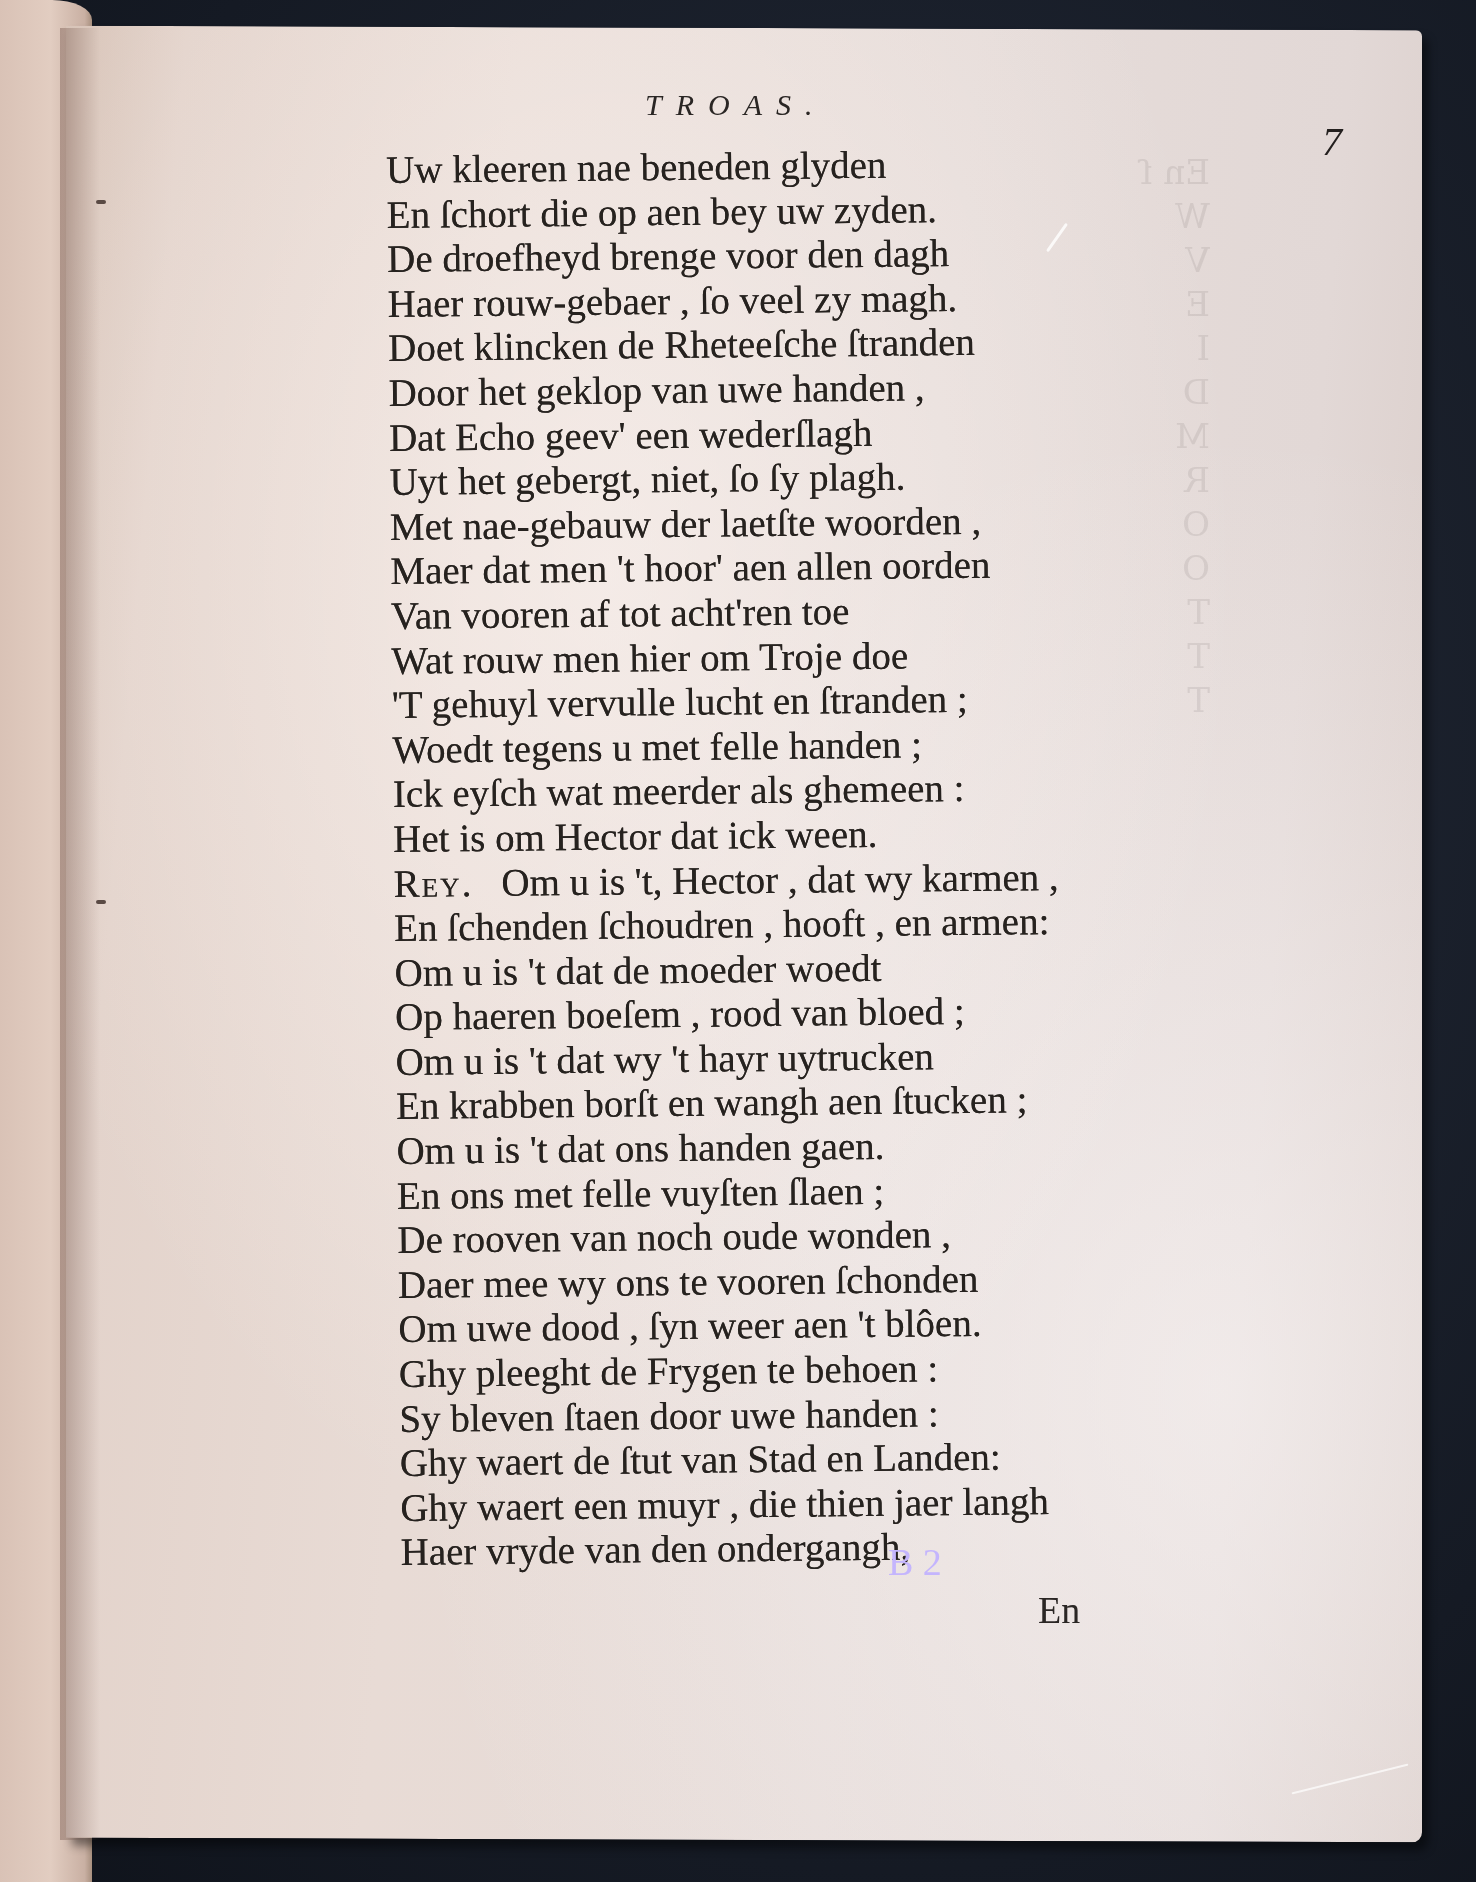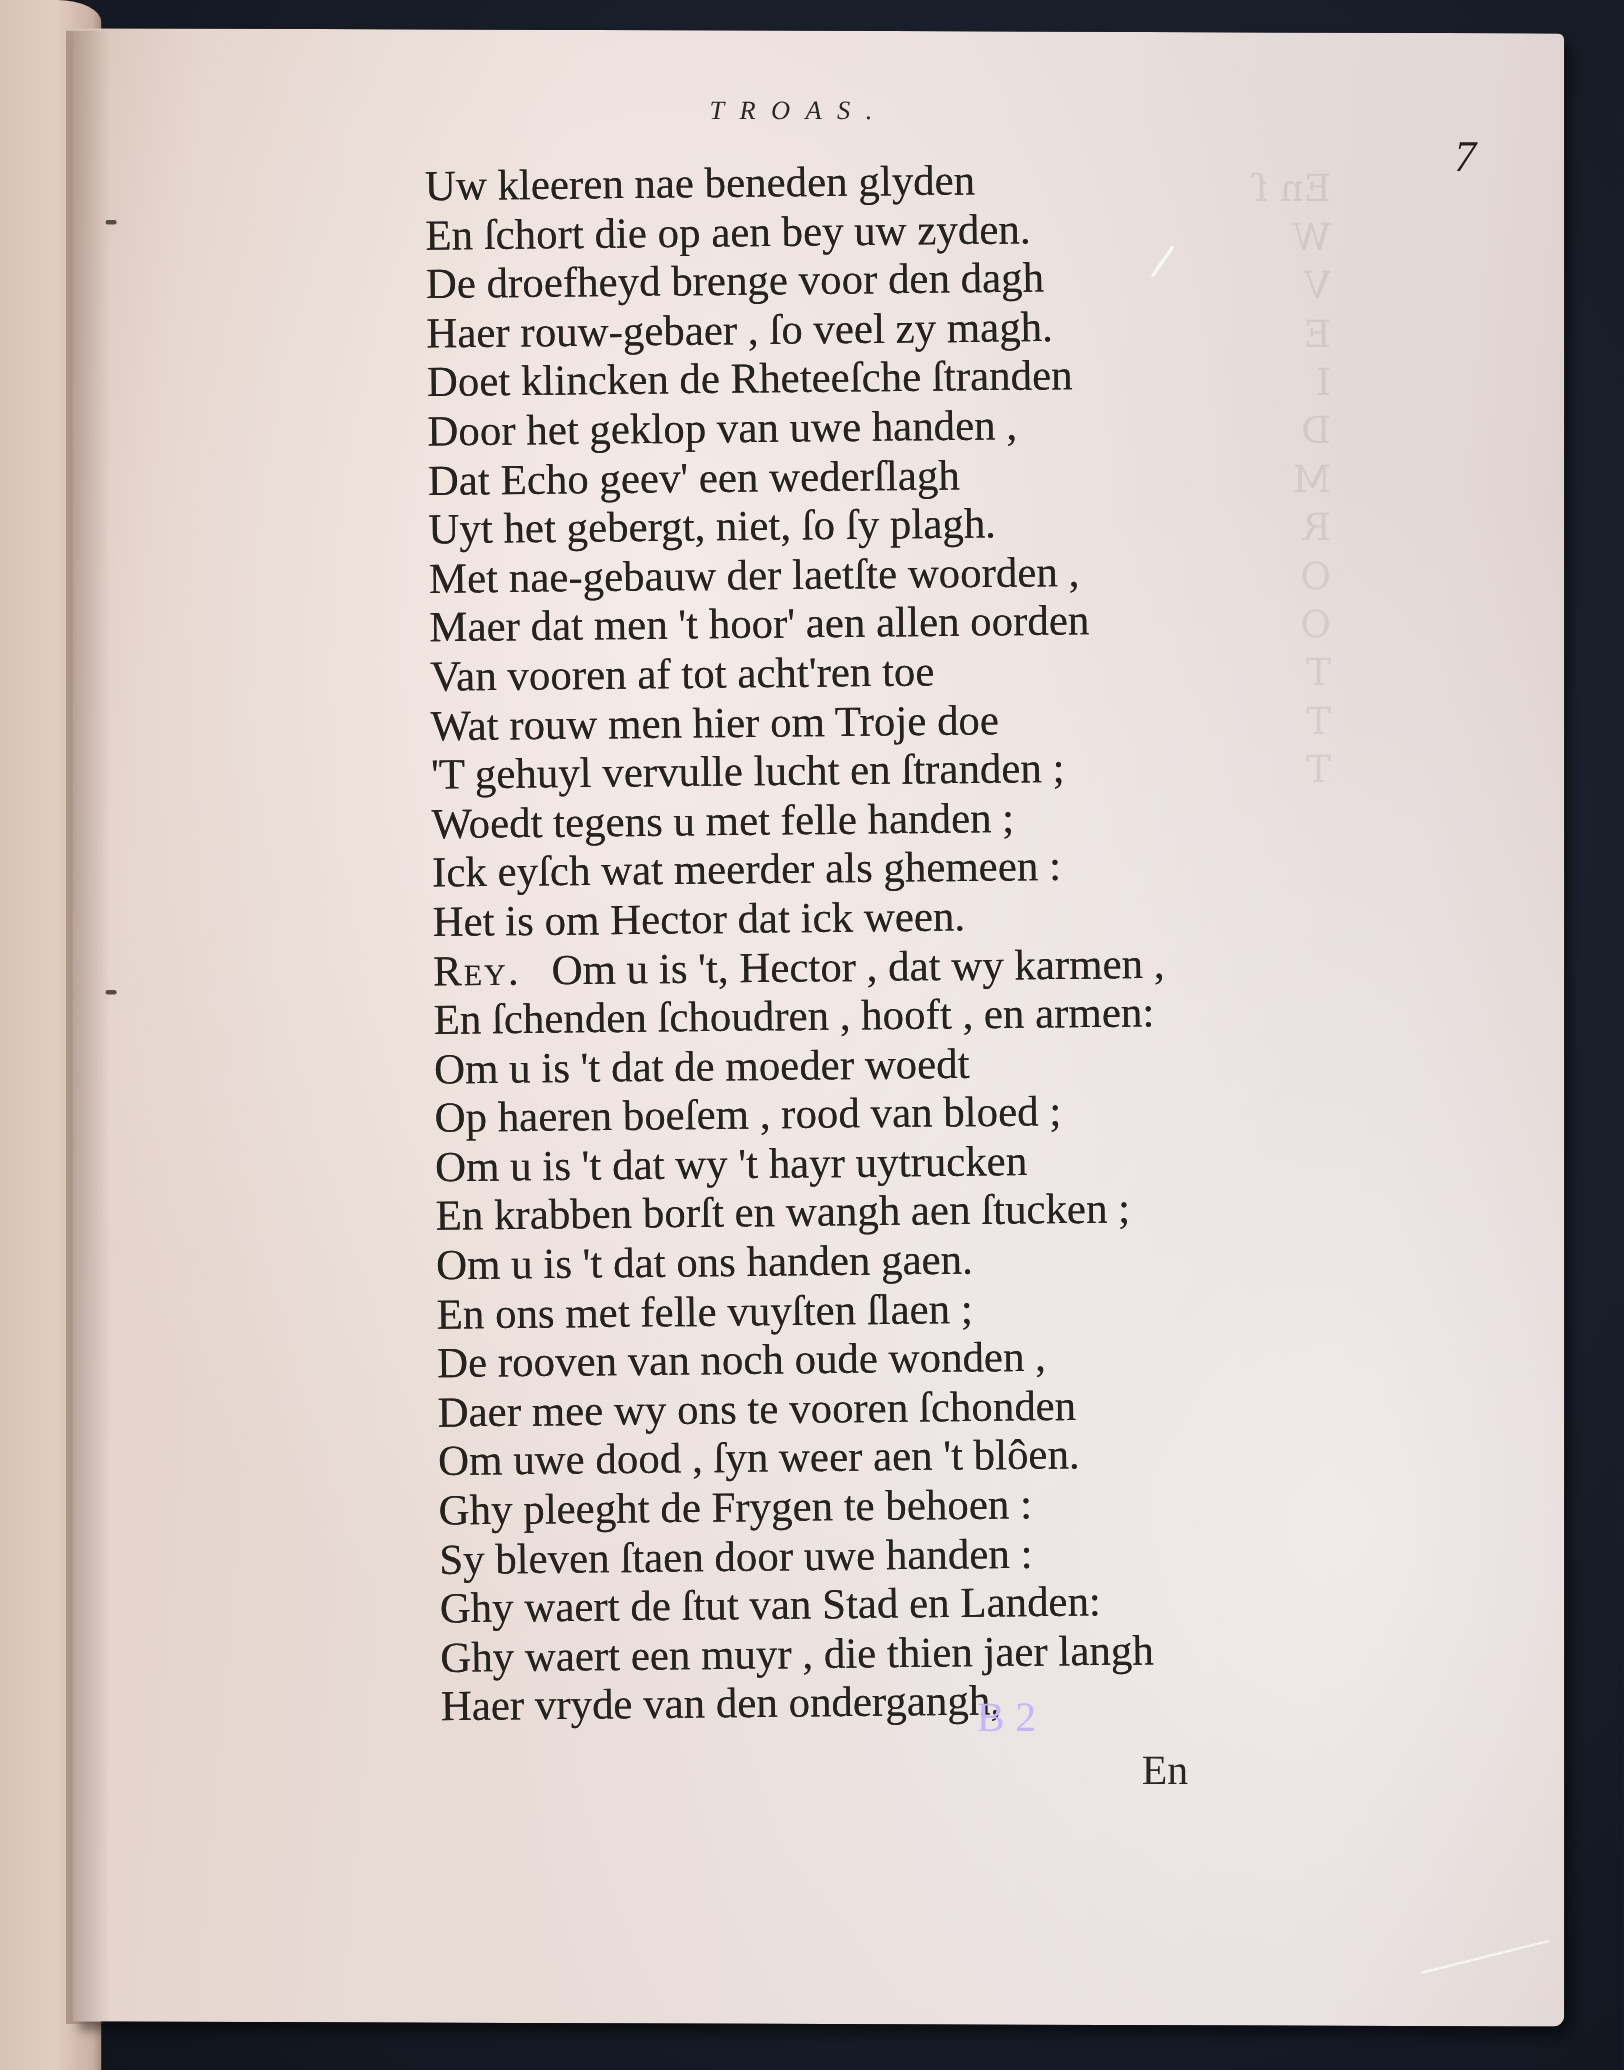--- a/index.html
+++ b/index.html
@@ -34,21 +34,21 @@
       background: linear-gradient(90deg, rgba(120,90,80,0.45), rgba(120,90,80,0));
     }
     .bleed {
       position: absolute; left: 1090px; top: 150px; width: 120px; height: 1500px;
       color: rgba(90,80,80,0.12); font-size: 34px; line-height: 44px;
       font-family: "DejaVu Serif", serif; overflow: hidden; transform: scaleX(-1);
       pointer-events: none;
     }
     .header {
       position: absolute; left: 645px; top: 88px;
-      font-style: italic; font-size: 24px; letter-spacing: 14px; color: #2a2624;
+      font-style: italic; font-size: 30px; letter-spacing: 14px; color: #2a2624;
     }
     .folio {
       position: absolute; left: 1322px; top: 118px;
       font-size: 40px; font-style: italic; color: #24201f;
     }
     .verse {
       position: absolute; left: 386px; top: 148px; width: 800px;
       font-size: 39px; line-height: 44.6px; color: #26221f;
       transform: rotate(-0.6deg); transform-origin: left top;
     }

